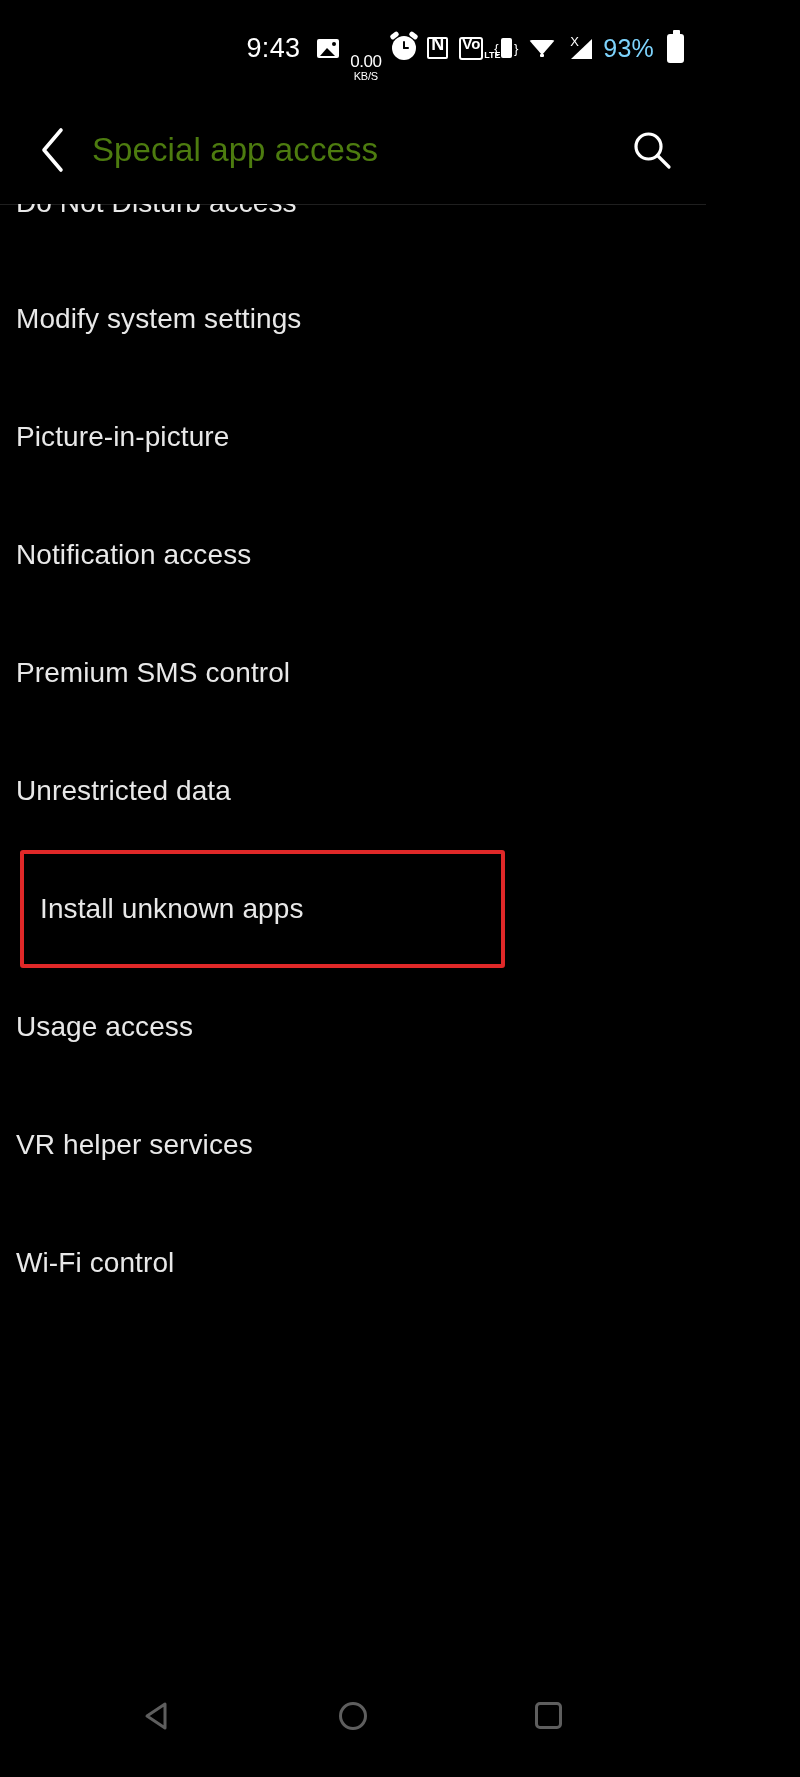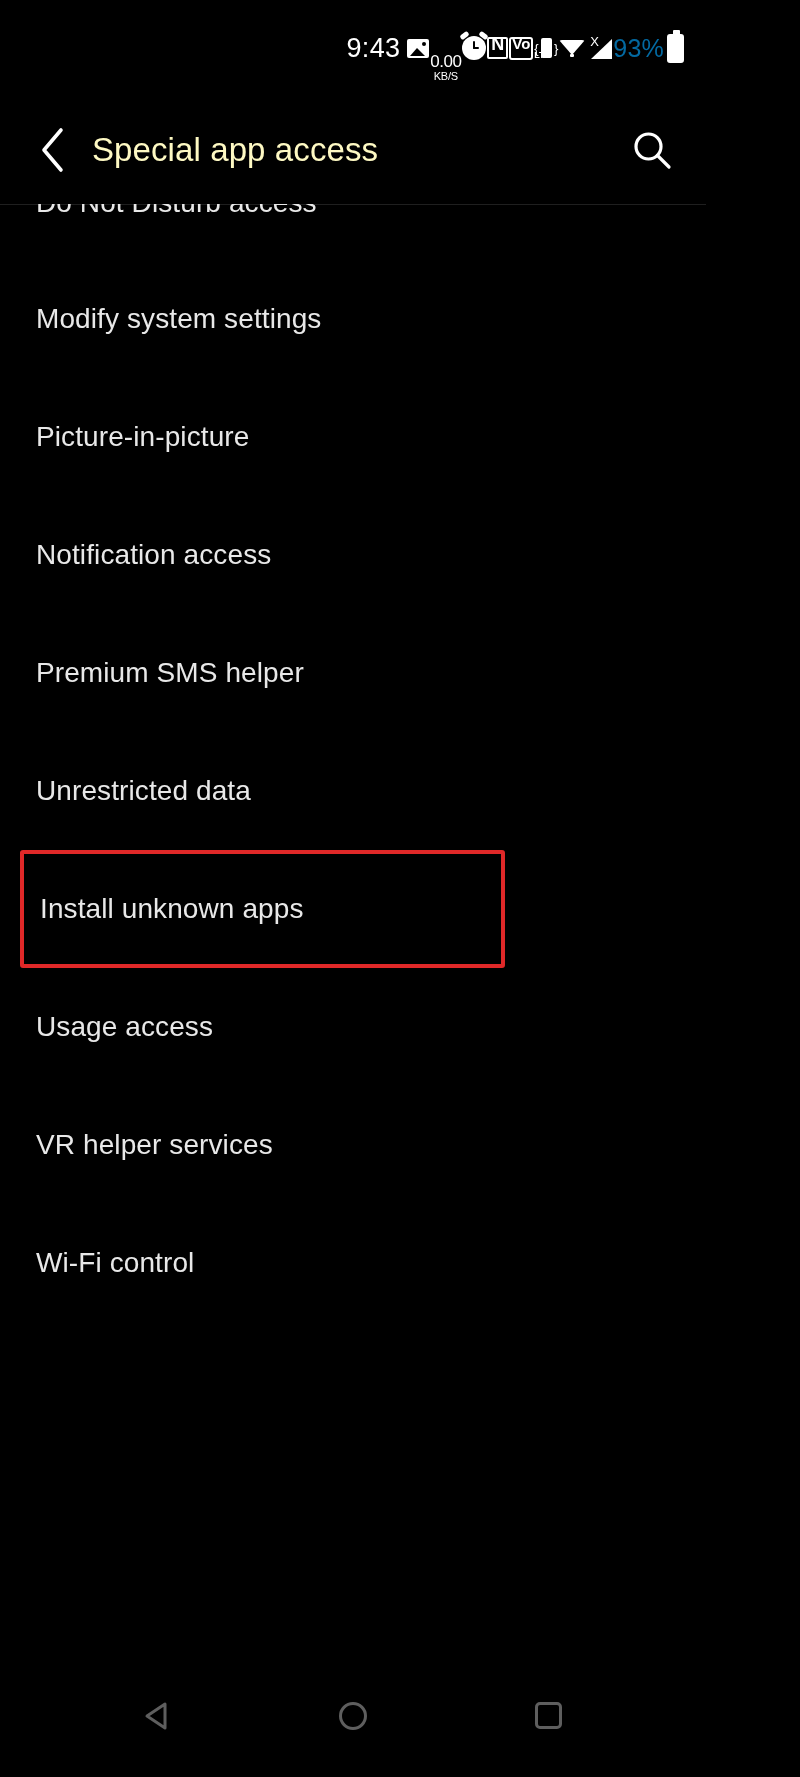--- a/index.html
+++ b/index.html
@@ -16,21 +16,21 @@
     color:#fff;
   }
 
   
   .statusbar {
     position:absolute; left:0; top:0;
     width:706px; height:96px;
     display:flex; align-items:center;
     justify-content:flex-end;
     padding-right:22px;
-    gap:1px;
+    gap:11px;
   }
   .sb-time {
     font-size:27px; font-weight:400; color:#fff;
     letter-spacing:0.3px; margin-right:6px;
   }
   .sb-ico { display:flex; align-items:center; justify-content:center; }
 
   .ico-gallery {
     width:22px; height:19px; background:#fff; border-radius:2px;
     position:relative; overflow:hidden;
@@ -119,21 +119,21 @@
     position:absolute; right:0; bottom:1px;
     width:0; height:0;
     border-left:21px solid transparent;
     border-bottom:20px solid #fff;
   }
   .ico-signal .x {
     position:absolute; left:4px; top:-2px;
     font-size:13px; color:#fff; font-weight:500;
   }
 
-  .sb-batt-pct { font-size:25px; color:#0369a1; letter-spacing:0.2px; }
+  .sb-batt-pct { font-size:25px; color:#7dd3fc; letter-spacing:0.2px; }
   .ico-battery {
     width:17px; height:29px; border:2.5px solid #fff; border-radius:3px;
     background:#fff; position:relative; margin-left:2px;
   }
   .ico-battery:before {
     content:""; position:absolute; left:4px; top:-6px;
     width:7px; height:4px; background:#fff; border-radius:1px 1px 0 0;
   }
 
   
@@ -142,21 +142,21 @@
     width:706px; height:108px;
     display:flex; align-items:center;
   }
   .back-chevron {
     width:62px; height:62px; margin-left:22px;
     display:flex; align-items:center; justify-content:center;
     cursor:pointer;
   }
   .back-chevron svg { display:block; }
   .appbar-title {
-    font-size:33px; color:#fef9c3; font-weight:400;
+    font-size:33px; color:#4d7c0f; font-weight:400;
     margin-left:8px; letter-spacing:0.1px;
     white-space:nowrap;
   }
   .search-btn {
     position:absolute; right:26px; top:50%;
     transform:translateY(-50%);
     width:56px; height:56px;
     display:flex; align-items:center; justify-content:center;
     cursor:pointer;
   }
@@ -167,21 +167,21 @@
     width:706px; height:1450px;
     overflow:hidden;
   }
   .divider {
     position:absolute; left:0; top:0;
     width:706px; height:1px;
     background:#1f1f1f;
   }
   .row {
     position:relative;
-    padding-left:36px; padding-right:26px;
+    padding-left:16px; padding-right:26px;
     display:flex; flex-direction:column; justify-content:center;
     cursor:pointer;
   }
   .row-title {
     font-size:28px; color:#e8e8e8; font-weight:400;
     letter-spacing:0.1px; line-height:1.2;
   }
   .row-sub {
     font-size:21px; color:#8a8a8a; font-weight:400;
     margin-top:9px; line-height:1.2;
@@ -319,21 +319,21 @@
 
     <div class="row single">
       <div class="row-title">Picture-in-picture</div>
     </div>
 
     <div class="row single">
       <div class="row-title">Notification access</div>
     </div>
 
     <div class="row single">
-      <div class="row-title">Premium SMS helper</div>
+      <div class="row-title">Premium SMS control</div>
     </div>
 
     <div class="row single">
       <div class="row-title">Unrestricted data</div>
     </div>
 
     <div class="row single highlight">
       <div class="row-title">Install unknown apps</div>
     </div>
 

